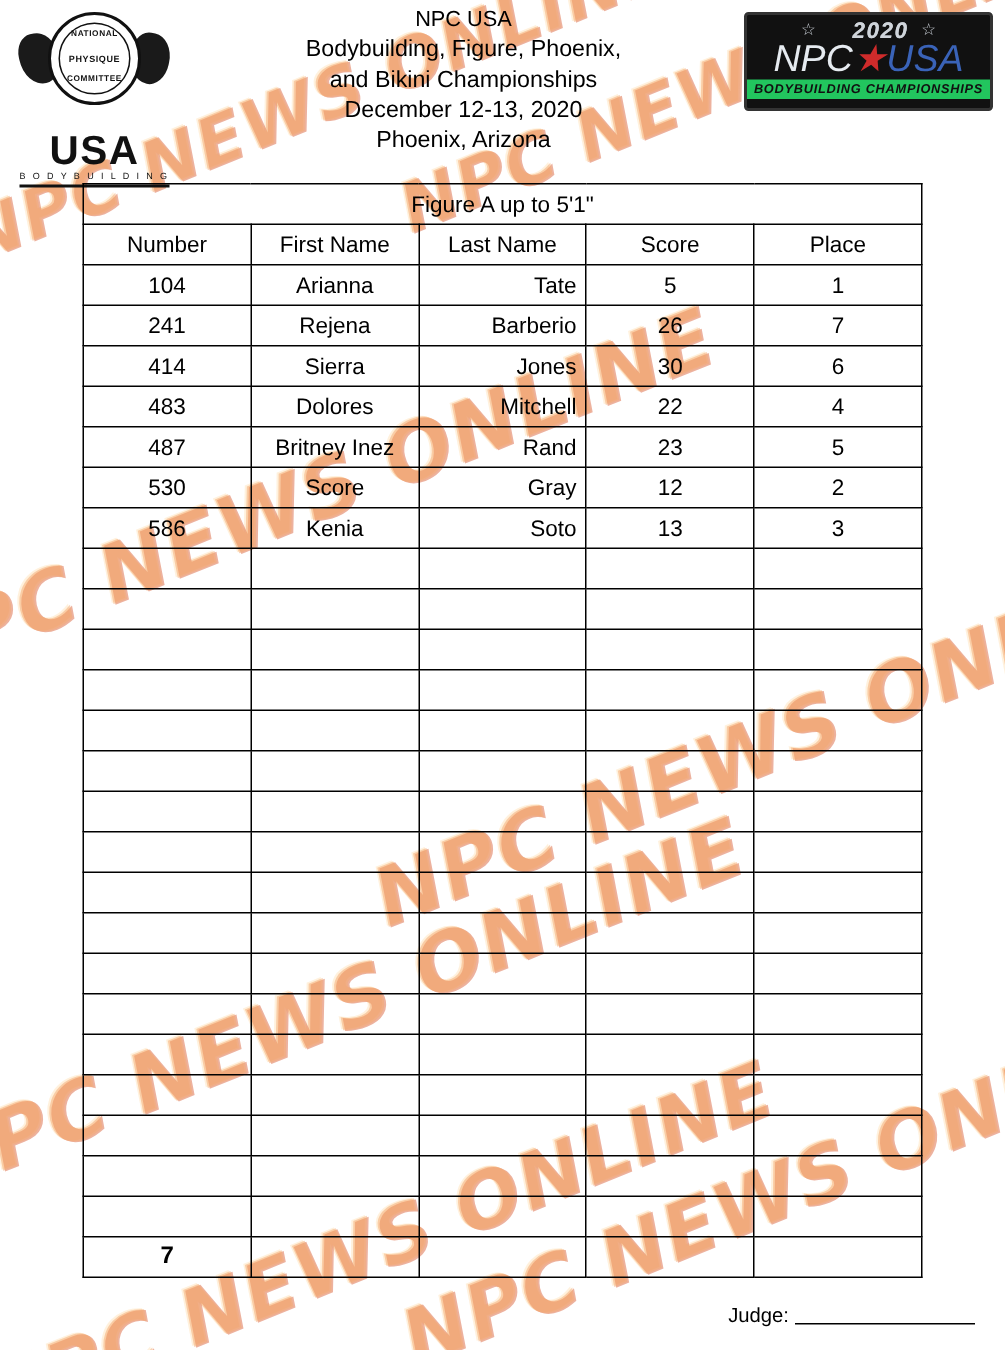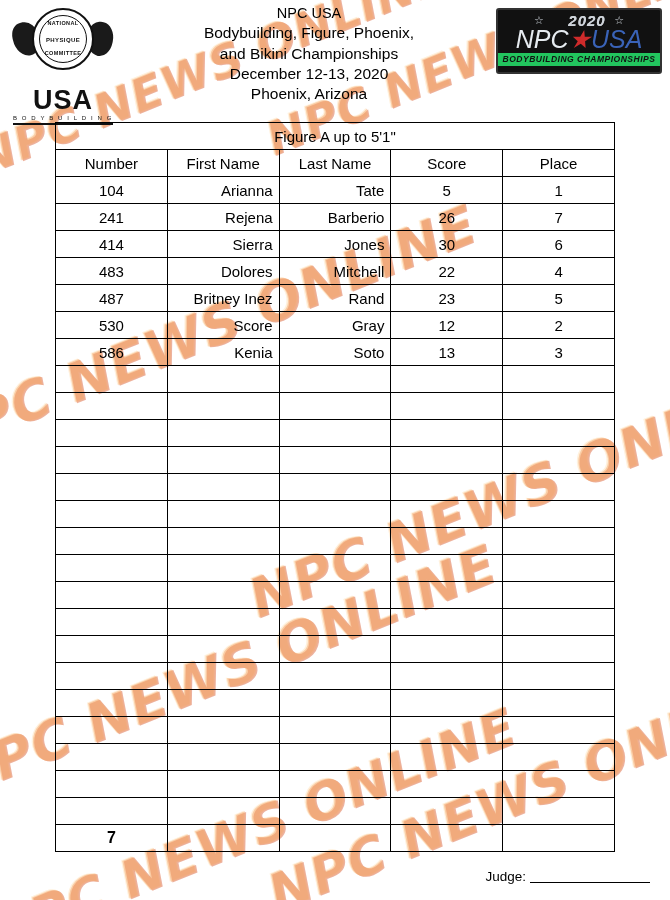--- a/index.html
+++ b/index.html
@@ -211,21 +211,21 @@
     font-size: 16px;
     height: 30px;
   }
   .head-row th {
     text-align: center;
     font-weight: bold;
     font-size: 15.5px;
     height: 28px;
   }
   .c-num   { width: 100px; text-align: center; }
-  .c-first { width: 160px; text-align: right; }
+  .c-first { width: 160px; text-align: center; }
   .c-last  { width: 160px; text-align: right; }
   .c-score { width: 72px;  text-align: center; }
   .c-place { width: 68px;  text-align: center; }
   .total-row td { height: 28px; }
   .total-row .c-num { font-weight: bold; font-size: 16px; }
 
   
   .footer {
     position: absolute;
     right: 20px;

